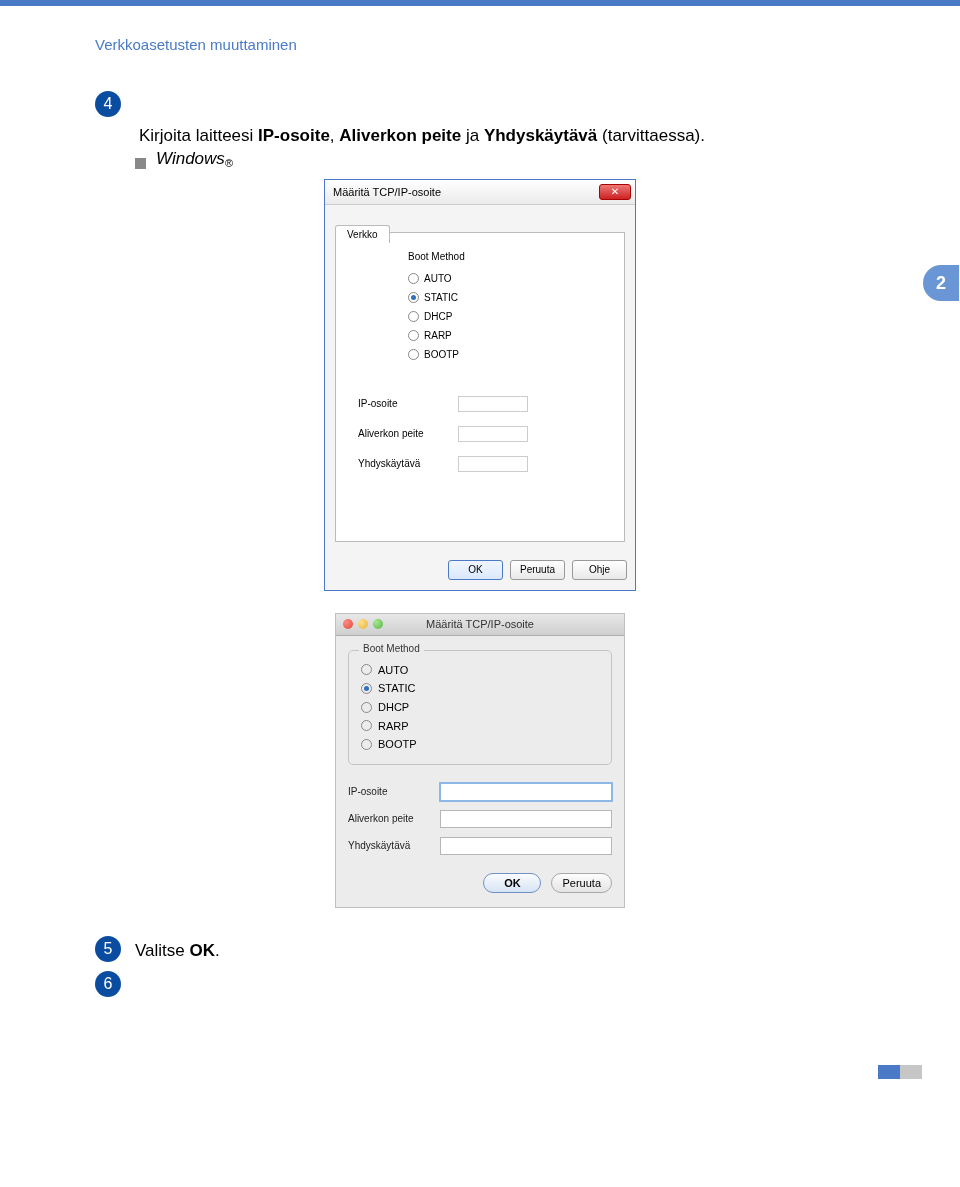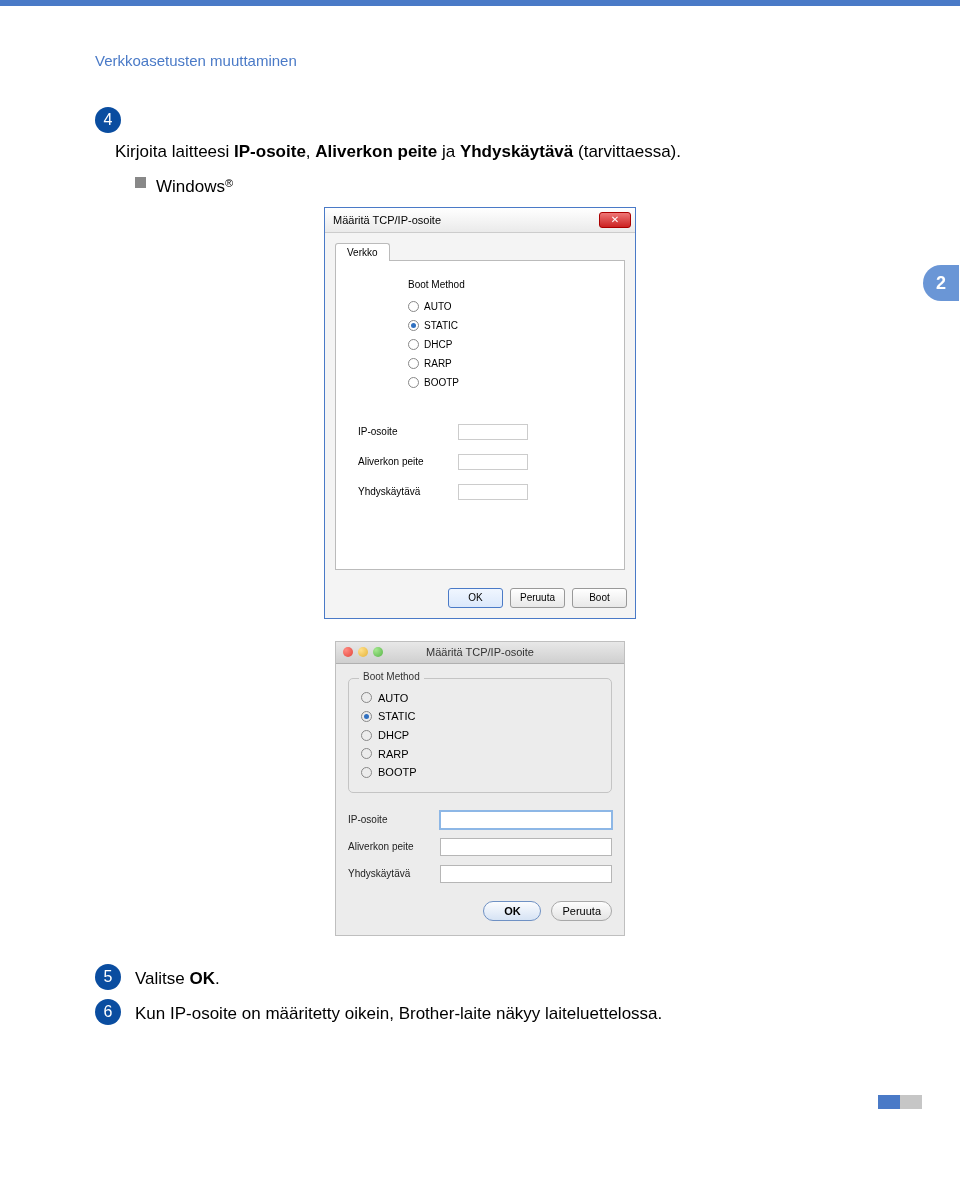--- a/index.html
+++ b/index.html
@@ -9,21 +9,21 @@
     width: 960px;
     color: #000;
     position: relative;
   }
   .top-bar {
     height: 6px;
     background: #4a7ac7;
     width: 100%;
   }
   .page-wrap {
-    padding: 46px 95px 30px 95px;
+    padding: 30px 95px 30px 95px;
     position: relative;
   }
   .breadcrumb {
     color: #4a7ac7;
     font-size: 15px;
     margin-bottom: 38px;
   }
   .step-row {
     display: flex;
     align-items: flex-start;
@@ -39,31 +39,31 @@
     color: #fff;
     display: flex;
     align-items: center;
     justify-content: center;
     font-size: 16px;
     flex-shrink: 0;
     margin-right: 14px;
   }
   .step-text { padding-top: 2px; }
   .sub-line {
-    margin-left: 20px;
+    margin-left: 44px;
     font-size: 17px;
     line-height: 1.5;
   }
   .bullet-row {
     display: flex;
-    align-items: flex-start;
+    align-items: flex-end;
     margin-left: 40px;
-    margin-top: 12px;
     margin-bottom: 10px;
     font-size: 17px;
+    font-style: italic;
   }
   .sq-bullet {
     width: 11px;
     height: 11px;
     background: #888;
     margin-right: 10px;
     flex-shrink: 0;
   }
   .sup { font-size: 11px; vertical-align: super; }
   .side-tab {
@@ -114,21 +114,21 @@
   .win-body { padding: 8px 10px; }
   .win-tab {
     display: inline-block;
     background: #fff;
     border: 1px solid #bbb;
     border-bottom: none;
     padding: 3px 11px;
     font-size: 10px;
     border-radius: 3px 3px 0 0;
     position: relative;
-    top: 1px;
+    top: 11px;
   }
   .win-panel {
     background: #fff;
     border: 1px solid #bbb;
     padding: 14px 10px 18px 10px;
     height: 310px;
   }
   .win-radio-group {
     margin-left: 62px;
     font-size: 10px;
@@ -390,21 +390,21 @@
           <div class="win-field-row">
             <div class="flabel">Yhdyskäytävä</div>
             <div class="win-input"></div>
           </div>
         </div>
       </div>
     </div>
     <div class="win-buttons">
       <div class="win-btn primary">OK</div>
       <div class="win-btn">Peruuta</div>
-      <div class="win-btn">Boot</div>
+      <div class="win-btn">Ohje</div>
     </div>
   </div>
 
 
   <div class="mac-dialog">
     <div class="mac-titlebar">
       <div class="mac-lights">
         <div class="mac-light ml-red"></div>
         <div class="mac-light ml-yel"></div>
         <div class="mac-light ml-grn"></div>
@@ -458,21 +458,20 @@
 
   <div class="step-row" style="margin-top:20px;">
     <div class="step-badge">5</div>
     <div class="step-text">
       <span>Valitse </span><b>OK</b><span>.</span>
     </div>
   </div>
 
   <div class="step-row" style="margin-top:8px;">
     <div class="step-badge">6</div>
-    <div class="step-text">Kun IP-osoite on määritetty oikein, Brother-laite näkyy laiteluettelossa.</div>
   </div>
 
 </div>
 
 <div style="height:60px;"></div>
 <div class="page-num-box">
   <div class="page-num-blue"></div>
   <div class="page-num-grey"></div>
 </div>
 <div class="page-num">6</div>

